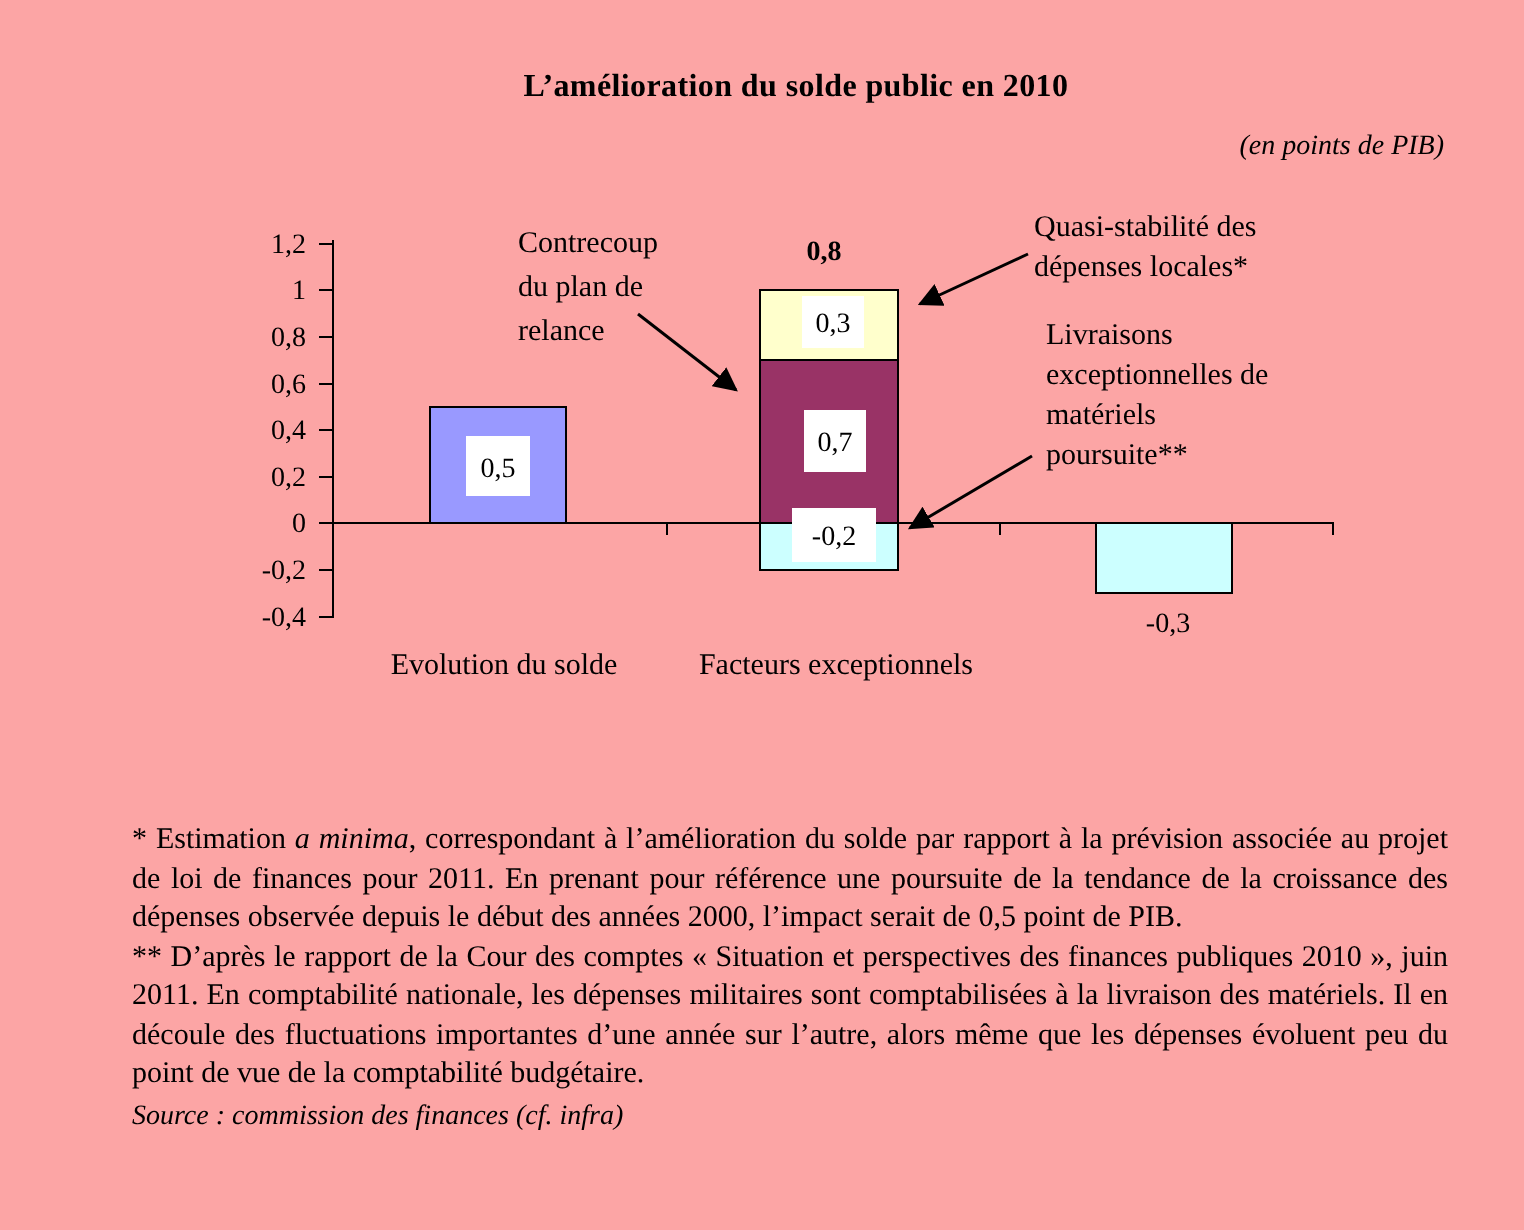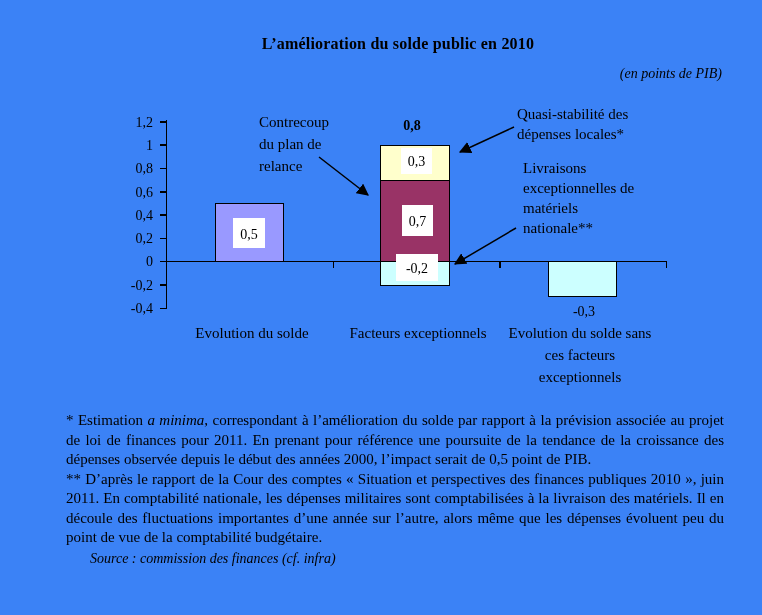--- a/index.html
+++ b/index.html
@@ -1,17 +1,17 @@
 <!DOCTYPE html>
 <html><head>
 <meta charset="utf-8">
 <style>
   html,body{margin:0;padding:0;background:#fff;}
   .page{
-    position:relative;width:762px;height:615px;background:#3b82f6;
+    position:relative;width:762px;height:615px;background:#fca5a5;
     font-family:"Liberation Serif","DejaVu Serif",serif;color:#000;overflow:hidden;
   }
   .title{
     position:absolute;left:98px;top:35px;width:600px;text-align:center;
     font-size:16px;font-weight:bold;letter-spacing:0.2px;
   }
   .subtitle{
     position:absolute;top:66px;right:40px;font-size:14px;font-style:italic;
   }
   .chart{position:absolute;left:0;top:95px;width:694px;height:310px;}
@@ -30,21 +30,21 @@
   #cat-1{left:308px;}
   #cat-2{left:470px;}
   .tick{font:14px "Liberation Serif","DejaVu Serif",serif;fill:#000;}
   .vlabel{font:14px "Liberation Serif","DejaVu Serif",serif;fill:#000;}
   .vlabel-bold{font:bold 14px "Liberation Serif","DejaVu Serif",serif;fill:#000;}
   .footnotes{
     position:absolute;left:66px;top:411px;width:658px;
     font-size:15px;line-height:19.5px;
   }
   .footnotes p{margin:0;text-align:justify;}
-  .footnotes p.source{font-style:italic;text-align:left;font-size:14px;margin-top:1px;margin-left:24px;}
+  .footnotes p.source{font-style:italic;text-align:left;font-size:14px;margin-top:1px;}
 </style>
 </head>
 <body>
 
 <div class="page">
 
   <div class="title">L’amélioration du solde public en 2010</div>
   <div class="subtitle">(en points de PIB)</div>
 
   <div class="chart">
@@ -118,27 +118,24 @@
     </svg>
 
     <div class="annot" id="annot-contrecoup">Contrecoup
 du plan de
 relance</div>
     <div class="annot" id="annot-quasi">Quasi-stabilité des
 dépenses locales*</div>
     <div class="annot" id="annot-livraisons">Livraisons
 exceptionnelles de
 matériels
-nationale**</div>
+poursuite**</div>
 
     <div class="cat" id="cat-1">Facteurs exceptionnels</div>
     <div class="cat" id="cat-0">Evolution du solde</div>
-    <div class="cat" id="cat-2">Evolution du solde sans
-ces facteurs
-exceptionnels</div>
   </div>
 
   <div class="footnotes">
     <p><span>* Estimation </span><i>a minima</i><span>, correspondant à l’amélioration du solde par rapport à la prévision associée au projet de loi de finances pour 2011. En prenant pour référence une poursuite de la tendance de la croissance des dépenses observée depuis le début des années 2000, l’impact serait de 0,5 point de PIB.</span></p>
     <p>** D’après le rapport de la Cour des comptes « Situation et perspectives des finances publiques 2010 », juin 2011. En comptabilité nationale, les dépenses militaires sont comptabilisées à la livraison des matériels. Il en découle des fluctuations importantes d’une année sur l’autre, alors même que les dépenses évoluent peu du point de vue de la comptabilité budgétaire.</p>
     <p class="source">Source : commission des finances (cf. infra)</p>
   </div>
 
 </div>
 

